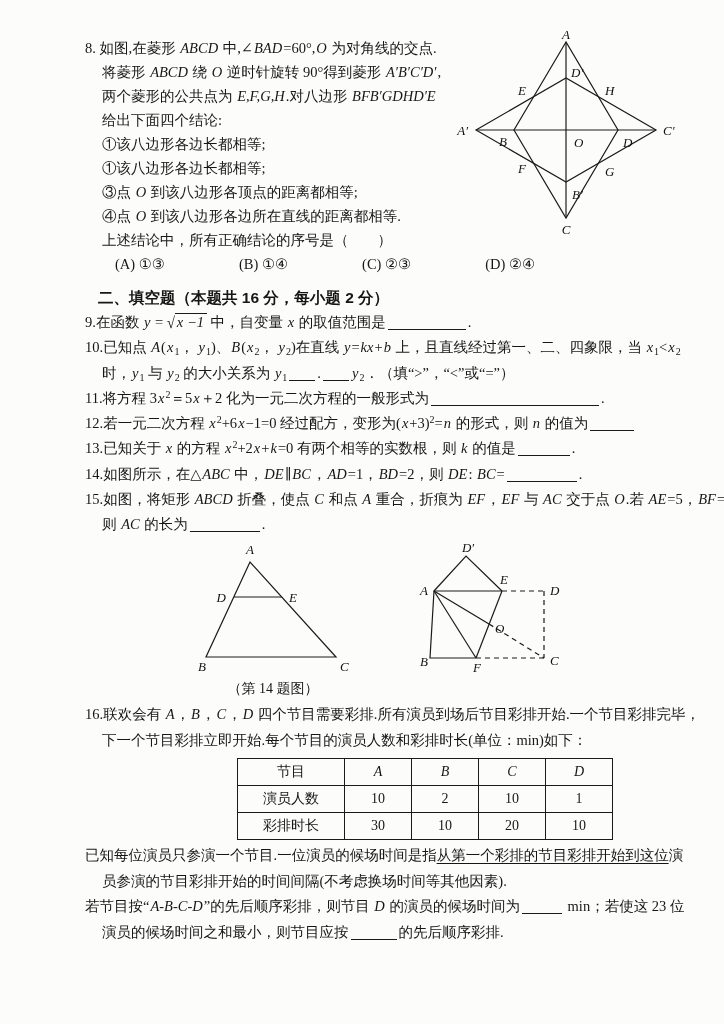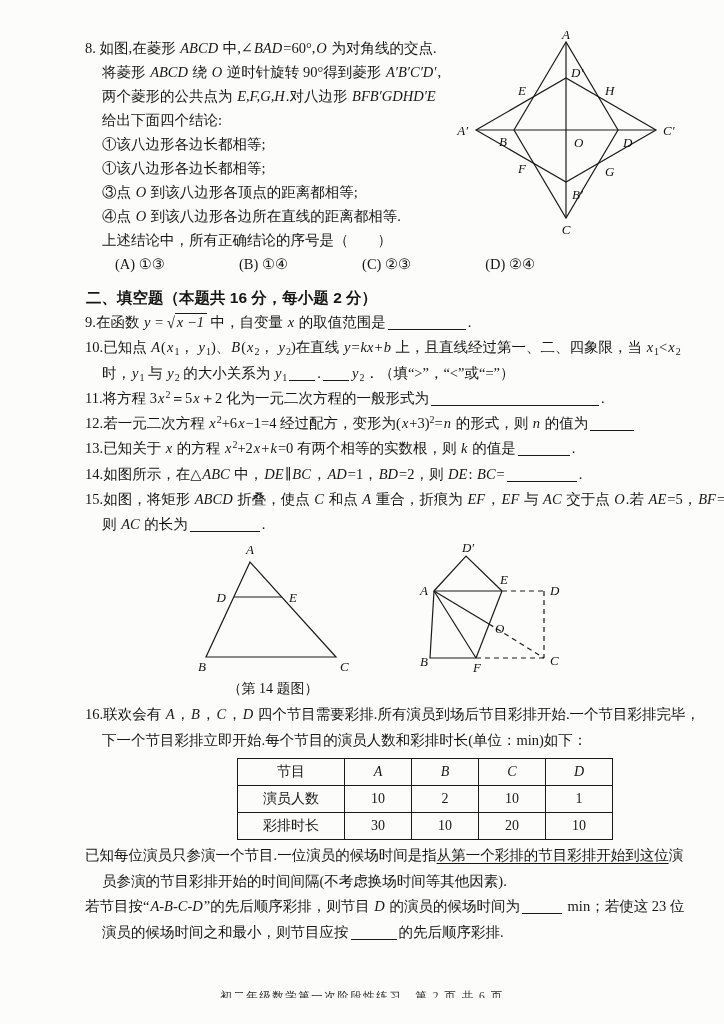--- a/index.html
+++ b/index.html
@@ -13,21 +13,21 @@
   sup{vertical-align:5px;}
   sub{vertical-align:-3px;}
   .blank{display:inline-block;border-bottom:1.2px solid #1a1a1a;height:14px;vertical-align:-3px;margin:0 2px;}
   .rad{white-space:nowrap;}
   .radsign{display:inline-block;transform:scaleY(1.12);}
   .radbody{font-style:italic;border-top:1.1px solid #1a1a1a;padding:0 3px 0 2px;margin-top:45px;}
   .q8{position:absolute;left:85px;top:36px;width:440px;}
   .q8 .tline{height:24px;line-height:24px;}
   .opts{display:flex;width:420px;margin:4px 0 0 30px;justify-content:space-between;font-size:14.5px;}
   #fig8{position:absolute;left:428px;top:28px;}
-  .sec{position:absolute;left:86px;top:288px;margin:0;font-size:15.5px;font-weight:700;
+  .sec{position:absolute;left:98px;top:288px;margin:0;font-size:15.5px;font-weight:700;
        font-family:"Liberation Sans",sans-serif;}
   .fillins{position:absolute;left:85px;top:310px;width:630px;}
   .figrow{position:absolute;left:84px;top:540px;width:570px;height:160px;}
   .figblock{position:absolute;text-align:center;}
   .figblock figcaption{font-size:14px;margin-top:3px;}
   #figblock14{left:104px;top:2px;}
   #figblock15{left:330px;top:0;}
   .q16{position:absolute;left:85px;top:702px;width:628px;}
   .q16 .tline{height:25.6px;line-height:25.6px;}
   .t16{border-collapse:collapse;font-size:14px;margin:5px 0 3px 152px;border-radius:9px;}
@@ -87,21 +87,21 @@
     <text class="vlb" x="138" y="206" text-anchor="middle">C</text>
   </svg>
 
   <h2 class="sec">二、填空题（本题共 16 分，每小题 2 分）</h2>
 
   <div class="fillins">
       <div class="tline"><span>9.在函数 </span><span class="mi">y</span><span> = </span><span class="rad"><span class="radsign">√</span><span class="radbody">x −1</span></span><span> 中，自变量 </span><span class="mi">x</span><span> 的取值范围是</span><span class="blank" style="width: 78px;"></span><span>.</span></div>
       <div class="tline"><span>10.已知点 </span><span class="mi">A</span><span>(</span><span class="mi">x</span><sub>1</sub><span>， </span><span class="mi">y</span><sub>1</sub><span>)、</span><span class="mi">B</span><span>(</span><span class="mi">x</span><sub>2</sub><span>， </span><span class="mi">y</span><sub>2</sub><span>)在直线 </span><span class="mi">y</span><span>=</span><span class="mi">kx</span><span>+</span><span class="mi">b</span><span> 上，且直线经过第一、二、四象限，当 </span><span class="mi">x</span><sub>1</sub><span>&lt;</span><span class="mi">x</span><sub>2</sub></div>
       <div class="tline ind"><span>时，</span><span class="mi">y</span><sub>1</sub><span> 与 </span><span class="mi">y</span><sub>2</sub><span> 的大小关系为 </span><span class="mi">y</span><sub>1</sub><span class="blank" style="width: 26px;"></span><span>.</span><span class="blank" style="width: 26px;"></span><span class="mi">y</span><sub>2</sub><span>．（填“&gt;”，“&lt;”或“=”）</span></div>
       <div class="tline"><span>11.将方程 3</span><span class="mi">x</span><sup>2</sup><span>＝5</span><span class="mi">x</span><span>＋2 化为一元二次方程的一般形式为</span><span class="blank" style="width: 168px;"></span><span>.</span></div>
-      <div class="tline"><span>12.若一元二次方程 </span><span class="mi">x</span><sup>2</sup><span>+6</span><span class="mi">x</span><span>−1=4 经过配方，变形为(</span><span class="mi">x</span><span>+3)</span><sup>2</sup><span>=</span><span class="mi">n</span><span> 的形式，则 </span><span class="mi">n</span><span> 的值为</span><span class="blank" style="width: 44px;"></span></div>
+      <div class="tline"><span>12.若一元二次方程 </span><span class="mi">x</span><sup>2</sup><span>+6</span><span class="mi">x</span><span>−1=0 经过配方，变形为(</span><span class="mi">x</span><span>+3)</span><sup>2</sup><span>=</span><span class="mi">n</span><span> 的形式，则 </span><span class="mi">n</span><span> 的值为</span><span class="blank" style="width: 44px;"></span></div>
       <div class="tline"><span>13.已知关于 </span><span class="mi">x</span><span> 的方程 </span><span class="mi">x</span><sup>2</sup><span>+2</span><span class="mi">x</span><span>+</span><span class="mi">k</span><span>=0 有两个相等的实数根，则 </span><span class="mi">k</span><span> 的值是</span><span class="blank" style="width: 52px;"></span><span>.</span></div>
       <div class="tline"><span>14.如图所示，在△</span><span class="mi">ABC</span><span> 中，</span><span class="mi">DE</span><span>∥</span><span class="mi">BC</span><span>，</span><span class="mi">AD</span><span>=1，</span><span class="mi">BD</span><span>=2，则 </span><span class="mi">DE</span><span>: </span><span class="mi">BC</span><span>=</span><span class="blank" style="width: 70px;"></span><span>.</span></div>
       <div class="tline"><span>15.如图，将矩形 </span><span class="mi">ABCD</span><span> 折叠，使点 </span><span class="mi">C</span><span> 和点 </span><span class="mi">A</span><span> 重合，折痕为 </span><span class="mi">EF</span><span>，</span><span class="mi">EF</span><span> 与 </span><span class="mi">AC</span><span> 交于点 </span><span class="mi">O</span><span>.若 </span><span class="mi">AE</span><span>=5，</span><span class="mi">BF</span><span>=3，</span></div>
       <div class="tline ind"><span>则 </span><span class="mi">AC</span><span> 的长为</span><span class="blank" style="width: 70px;"></span><span>.</span></div>
     </div>
 
   <div class="figrow">
     <figure class="figblock" id="figblock14" style="margin:0;">
       <svg width="170" height="135" viewBox="0 0 170 135">
         <g fill="none" stroke="#1b1b1b" stroke-width="1.2">
@@ -175,15 +175,14 @@
       </tbody>
     </table>
     <div>
         <div class="tline"><span>已知每位演员只参演一个节目.一位演员的候场时间是指</span><span class="uline">从第一个彩排的节目彩排开始到这位</span><span>演</span></div>
         <div class="tline ind"><span>员参演的节目彩排开始的时间间隔(不考虑换场时间等其他因素).</span></div>
         <div class="tline"><span>若节目按“</span><span class="mi">A-B-C-D</span><span>”的先后顺序彩排，则节目 </span><span class="mi">D</span><span> 的演员的候场时间为</span><span class="blank" style="width: 40px;"></span><span> min；若使这 23 位</span></div>
         <div class="tline ind"><span>演员的候场时间之和最小，则节目应按</span><span class="blank" style="width: 46px;"></span><span>的先后顺序彩排.</span></div>
       </div>
   </section>
 
-  <div class="footer">初二年级数学第一次阶段性练习　第 2 页 共 6 页</div>
 
 </div>
 
 </body></html>

